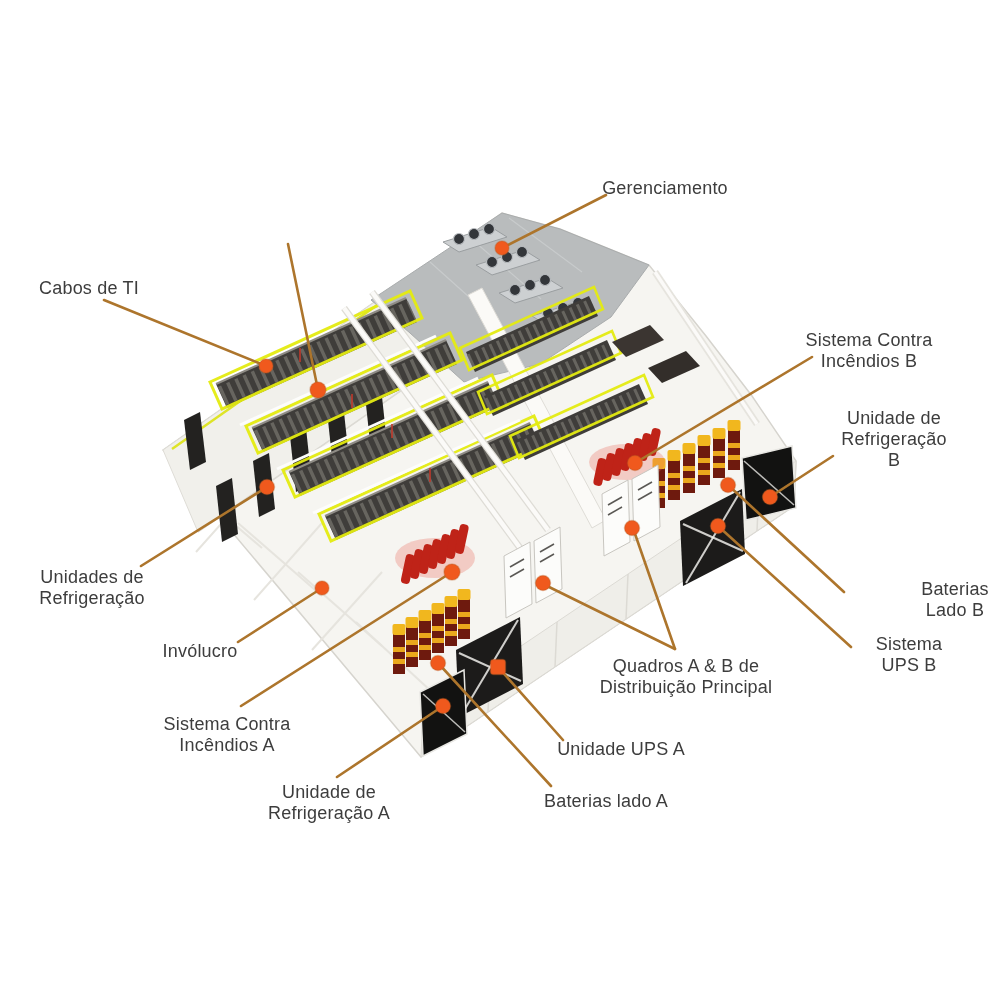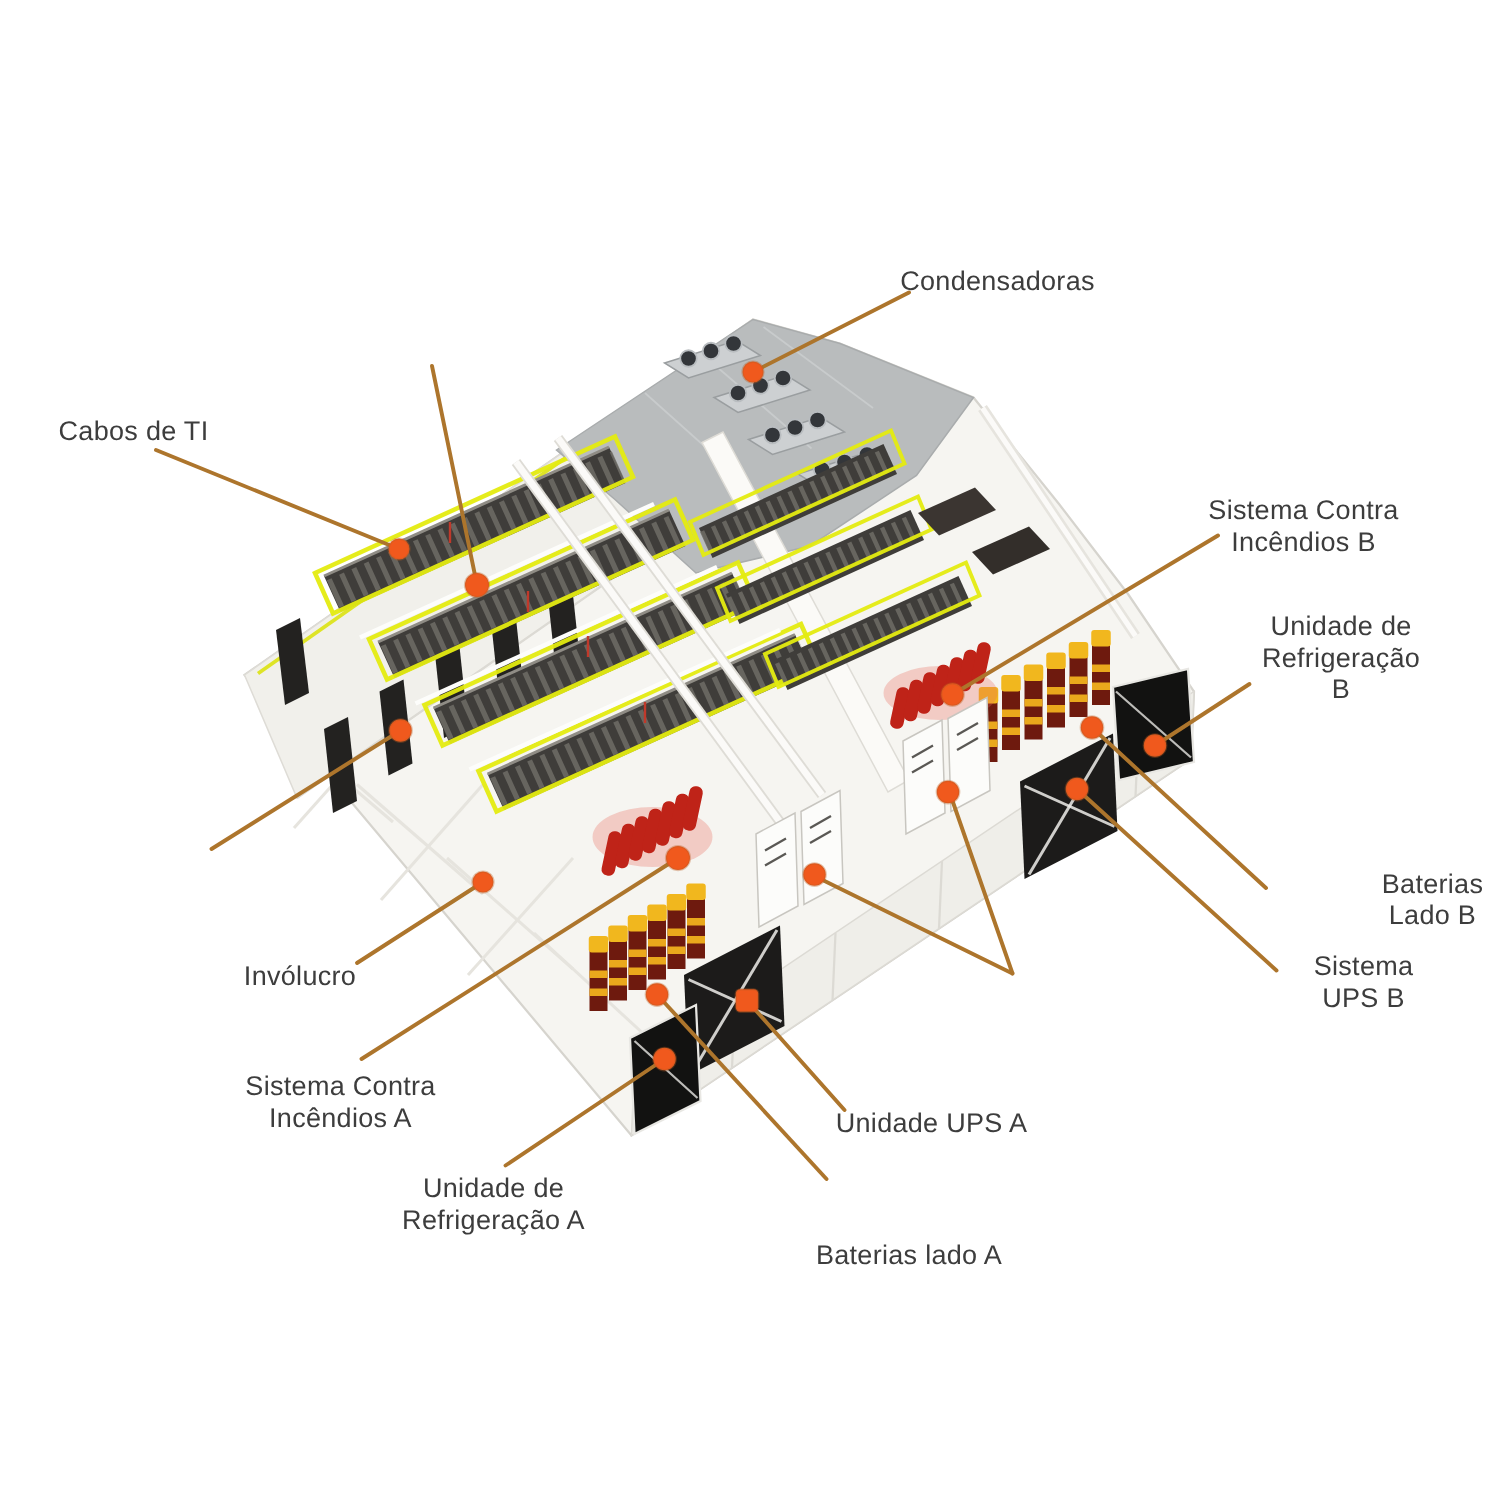--- a/index.html
+++ b/index.html
@@ -342,29 +342,33 @@
     <circle cx="322" cy="588" r="7" fill="#f0591d"></circle>
     <circle cx="452" cy="572" r="8" fill="#f0591d"></circle>
     <circle cx="443" cy="706" r="7.5" fill="#f0591d"></circle>
     <circle cx="543" cy="583" r="7.5" fill="#f0591d"></circle>
     <circle cx="632" cy="528" r="7.5" fill="#f0591d"></circle>
     <rect x="490.5" y="659.5" width="15" height="15" rx="3" fill="#f0591d"></rect>
     <circle cx="438" cy="663" r="7.5" fill="#f0591d"></circle>
   </g>
 </svg>
 
-  <div class="callout-label" style="left:665px;top:188px">Condensadoras</div>
+  <div class="callout-label" style="left:665px;top:188px">Gerenciamento</div>
   <div class="callout-label" style="left:89px;top:288px">Cabos de TI</div>
   <div class="callout-label" style="left:869px;top:351px">Sistema Contra
 Incêndios B</div>
   <div class="callout-label" style="left:894px;top:439px">Unidade de
 Refrigeração B</div>
   <div class="callout-label" style="left:955px;top:600px">Baterias Lado B</div>
   <div class="callout-label" style="left:909px;top:655px">Sistema UPS B</div>
+  <div class="callout-label" style="left:92px;top:588px">Unidades de
+Refrigeração</div>
   <div class="callout-label" style="left:200px;top:651px">Invólucro</div>
   <div class="callout-label" style="left:227px;top:735px">Sistema Contra
 Incêndios A</div>
   <div class="callout-label" style="left:329px;top:803px">Unidade de
 Refrigeração A</div>
+  <div class="callout-label" style="left:686px;top:677px">Quadros A &amp; B de
+Distribuição Principal</div>
   <div class="callout-label" style="left:621px;top:749px">Unidade UPS A</div>
-  <div class="callout-label" style="left:606px;top:837px">Baterias lado A</div>
+  <div class="callout-label" style="left:606px;top:801px">Baterias lado A</div>
 
 </div>
 
 </body></html>

